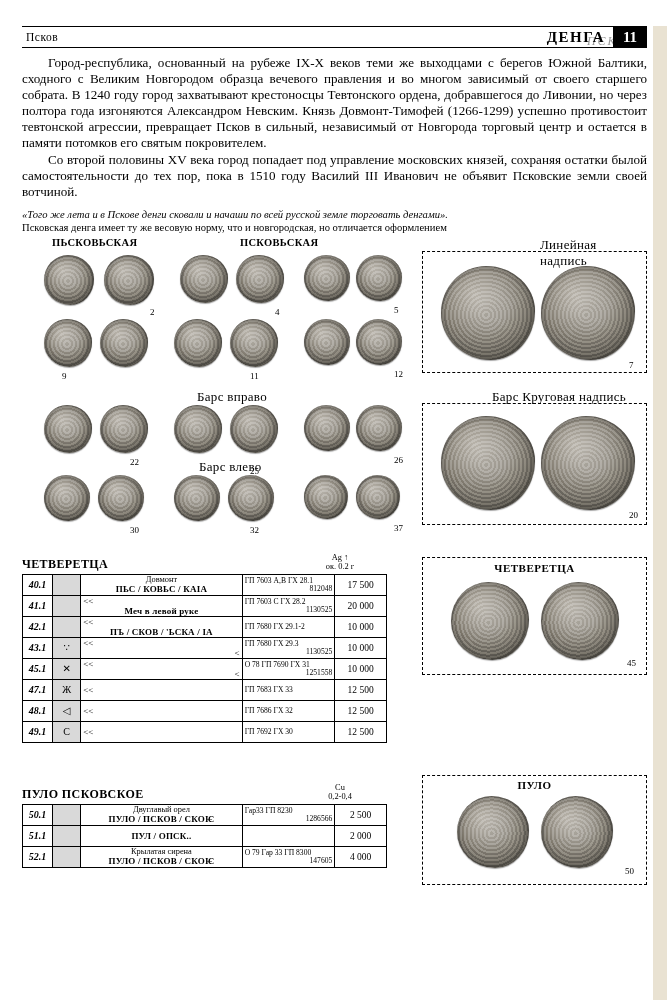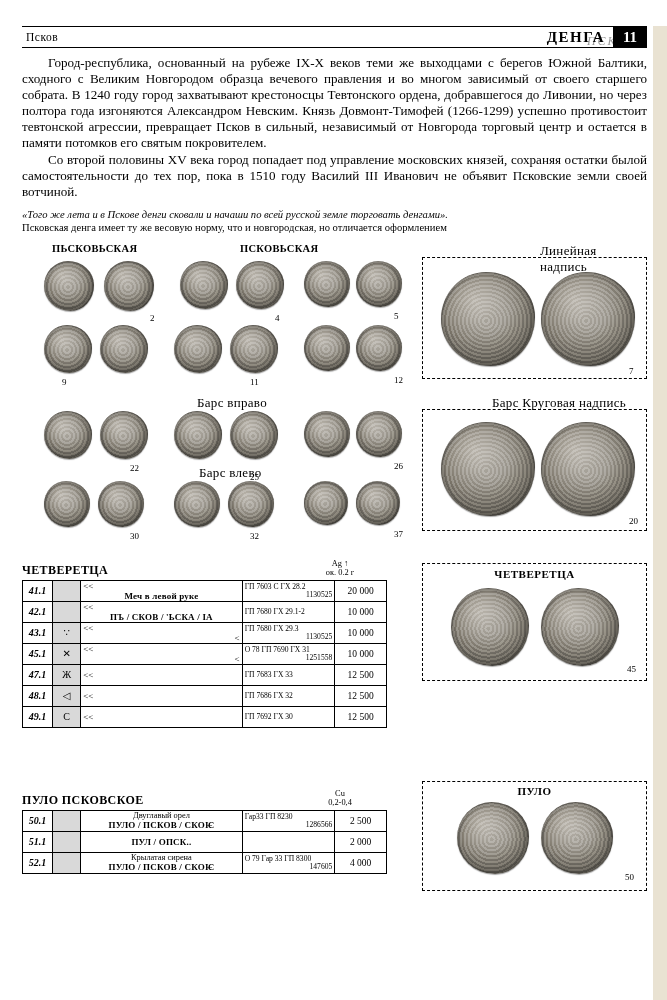--- a/index.html
+++ b/index.html
@@ -87,21 +87,21 @@
     margin-top: 9px;
     font-size: 10.6px;
     line-height: 1.22;
     text-align: justify;
   }
   .note .ital { font-style: italic; }
   
   .plates {
     position: relative;
     width: 625px;
-    margin-top: 8px;
+    margin-top: 2px;
     height: 300px;
   }
   .grp-label {
     position: absolute;
     font-size: 10.5px;
     font-weight: bold;
     letter-spacing: .3px;
   }
   .grp-label.small { font-weight: normal; font-size: 13px; }
   .coin {
@@ -282,20 +282,33 @@
         <div style="position:relative;">
           <div style="position:absolute; left:288px; top:-20px; width:60px;" class="metal-head">
             <div>Ag ↑</div>
             <div>ок. 0.2 г</div>
           </div>
         </div>
 
         <table class="coins">
           <tbody>
             <tr>
+              <td class="idx">40.1</td>
+              <td class="sym"></td>
+              <td class="desc">
+                <div class="desc-top">Довмонт</div>
+                <div class="desc-leg">ПЬС / КОВЬС / КАIА</div>
+              </td>
+              <td class="ref">
+                <div>ГП 7603 А,В   ГХ 28.1</div>
+                <div class="ref-r">812048</div>
+              </td>
+              <td class="price">17 500</td>
+            </tr>
+            <tr>
               <td class="idx">41.1</td>
               <td class="sym"></td>
               <td class="desc">
                 <div class="desc-left">&lt;&lt;</div>
                 <div class="desc-leg">Меч в левой руке</div>
               </td>
               <td class="ref">
                 <div>ГП 7603 С   ГХ 28.2</div>
                 <div class="ref-r">1130525</div>
               </td>

